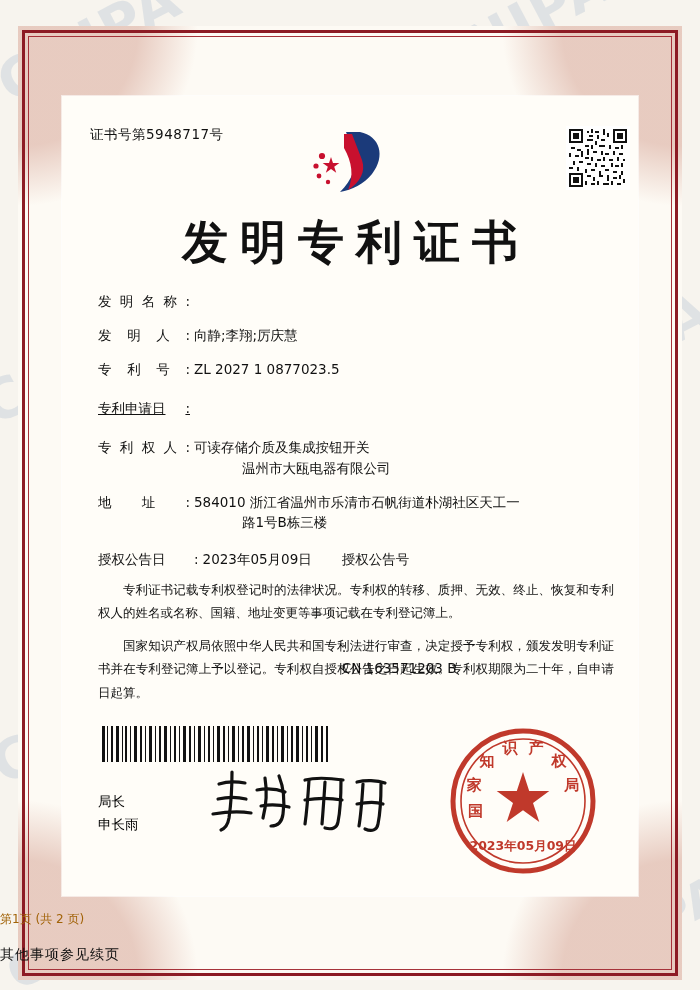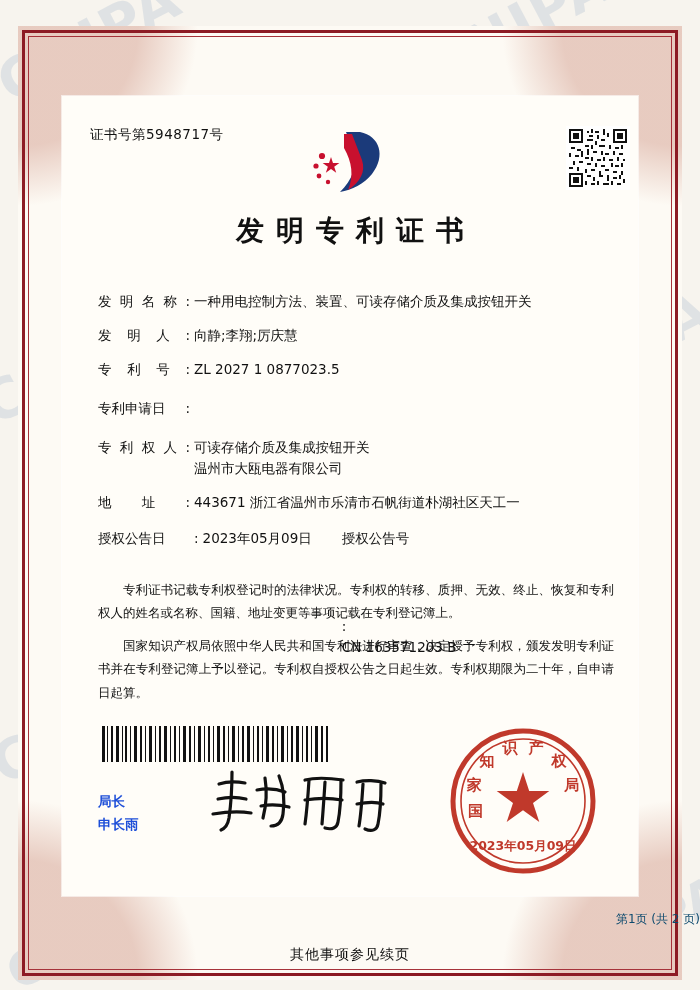--- a/index.html
+++ b/index.html
@@ -94,21 +94,21 @@
     box-sizing: border-box;
   }
   .qr svg { display: block; }
 
   .title {
     position: absolute;
     left: 0; top: 204px;
     width: 700px;
     text-align: center;
     font-family: "DejaVu Sans", "Liberation Sans", sans-serif;
-    font-size: 28px;
+    font-size: 46px;
     font-weight: bold;
     letter-spacing: 12px;
     color: #111;
     text-indent: 12px;
   }
 
   
   .fields {
     position: absolute;
     left: 98px; top: 283px;
@@ -128,21 +128,21 @@
     letter-spacing: 0px;
     white-space: nowrap;
   }
   .label.spread {
     display: flex;
     justify-content: space-between;
   }
   .label.spread span { display: inline-block; }
   .colon { margin: 0 4px 0 0; }
   .value { flex: 1; }
-  .value .line2 { display: block; }
+  .value .line2 { display: block; margin-left: 48px; }
 
   .row-inline { display: flex; }
   .row-inline .seg2 { margin-left: 30px; display: flex; flex-direction: column; }
   .row-inline .seg2 .label { width: 88px; flex: 0 0 88px; }
 
   
   .paras {
     position: absolute;
     left: 98px; top: 570px;
     width: 516px;
@@ -159,23 +159,22 @@
     position: absolute;
     left: 100px; top: 718px;
     width: 230px; height: 36px;
   }
 
   
   .sig-label {
     position: absolute;
     left: 98px; top: 782px;
     font-size: 13.5px;
-    color: #1d4ed8;
+    color: #000000;
     line-height: 1.7;
-    font-weight: bold;
   }
   .sig-hand {
     position: absolute;
     left: 205px; top: 758px;
     width: 190px; height: 70px;
   }
 
   
   .seal {
     position: absolute;
@@ -191,29 +190,29 @@
     color: #c0392b;
     font-weight: bold;
     letter-spacing: 0px;
   }
 
   
   .page-num {
     position: absolute;
     left: 0; top: 903px;
     width: 700px;
-    text-align: right;
+    text-align: left;
     font-size: 12px;
-    color: #0c4a6e;
+    color: #a16207;
   }
   .footer-note {
     position: absolute;
     left: 0; top: 938px;
     width: 700px;
-    text-align: center;
+    text-align: left;
     font-size: 14px;
     color: #111;
     letter-spacing: 1px;
   }
 </style>
 </head>
 <body>
 
 <div class="watermark wm-big" style="left:-10px; top:8px; transform:rotate(-28deg);">CNIPA</div>
 <div class="watermark wm-big" style="left:420px; top:-8px; transform:rotate(-28deg);">CNIPA</div>
@@ -337,21 +336,20 @@
   <div class="fields">
 
     <div class="row">
       <div class="label spread">
         <span>发</span>
           <span>明</span>
           <span>名</span>
           <span>称</span>
           <span class="colon">:</span>
       </div>
-      <div class="value">一种用电控制方法、装置、可读存储介质及集成按钮开关</div>
     </div>
 
     <div class="row">
       <div class="label spread">
         <span>发</span>
           <span>明</span>
           <span>人</span>
           <span class="colon">:</span>
       </div>
       <div class="value">向静;李翔;厉庆慧</div>
@@ -360,21 +358,21 @@
     <div class="row">
       <div class="label spread">
         <span>专</span>
           <span>利</span>
           <span>号</span>
           <span class="colon">:</span>
       </div>
       <div class="value">ZL 2027 1 0877023.5</div>
     </div>
 
-    <div class="row" style="margin-top:18px;">
+    <div class="row" style="margin-top:18px;text-decoration:underline;">
       <div class="label spread">
         <span>专利申请日</span>
           <span class="colon">:</span>
       </div>
     </div>
 
     <div class="row" style="margin-top:18px;">
       <div class="label spread">
         <span>专</span>
           <span>利</span>
@@ -388,21 +386,22 @@
       </div>
     </div>
 
     <div class="row">
       <div class="label spread">
         <span>地</span>
           <span>址</span>
           <span class="colon">:</span>
       </div>
       <div class="value">
-        <span>443671 浙江省温州市乐清市石帆街道朴湖社区天工一</span>
+        <span>584010 浙江省温州市乐清市石帆街道朴湖社区天工一</span>
+        <span class="line2">路1号B栋三楼</span>
       </div>
     </div>
 
     <div class="row row-inline" style="margin-top:16px;">
       <div style="display:flex;">
         <div class="label spread">授权公告日</div>
         <div style="margin:0 4px 0 0;">:</div>
         <div>2023年05月09日</div>
       </div>
       <div class="seg2">

